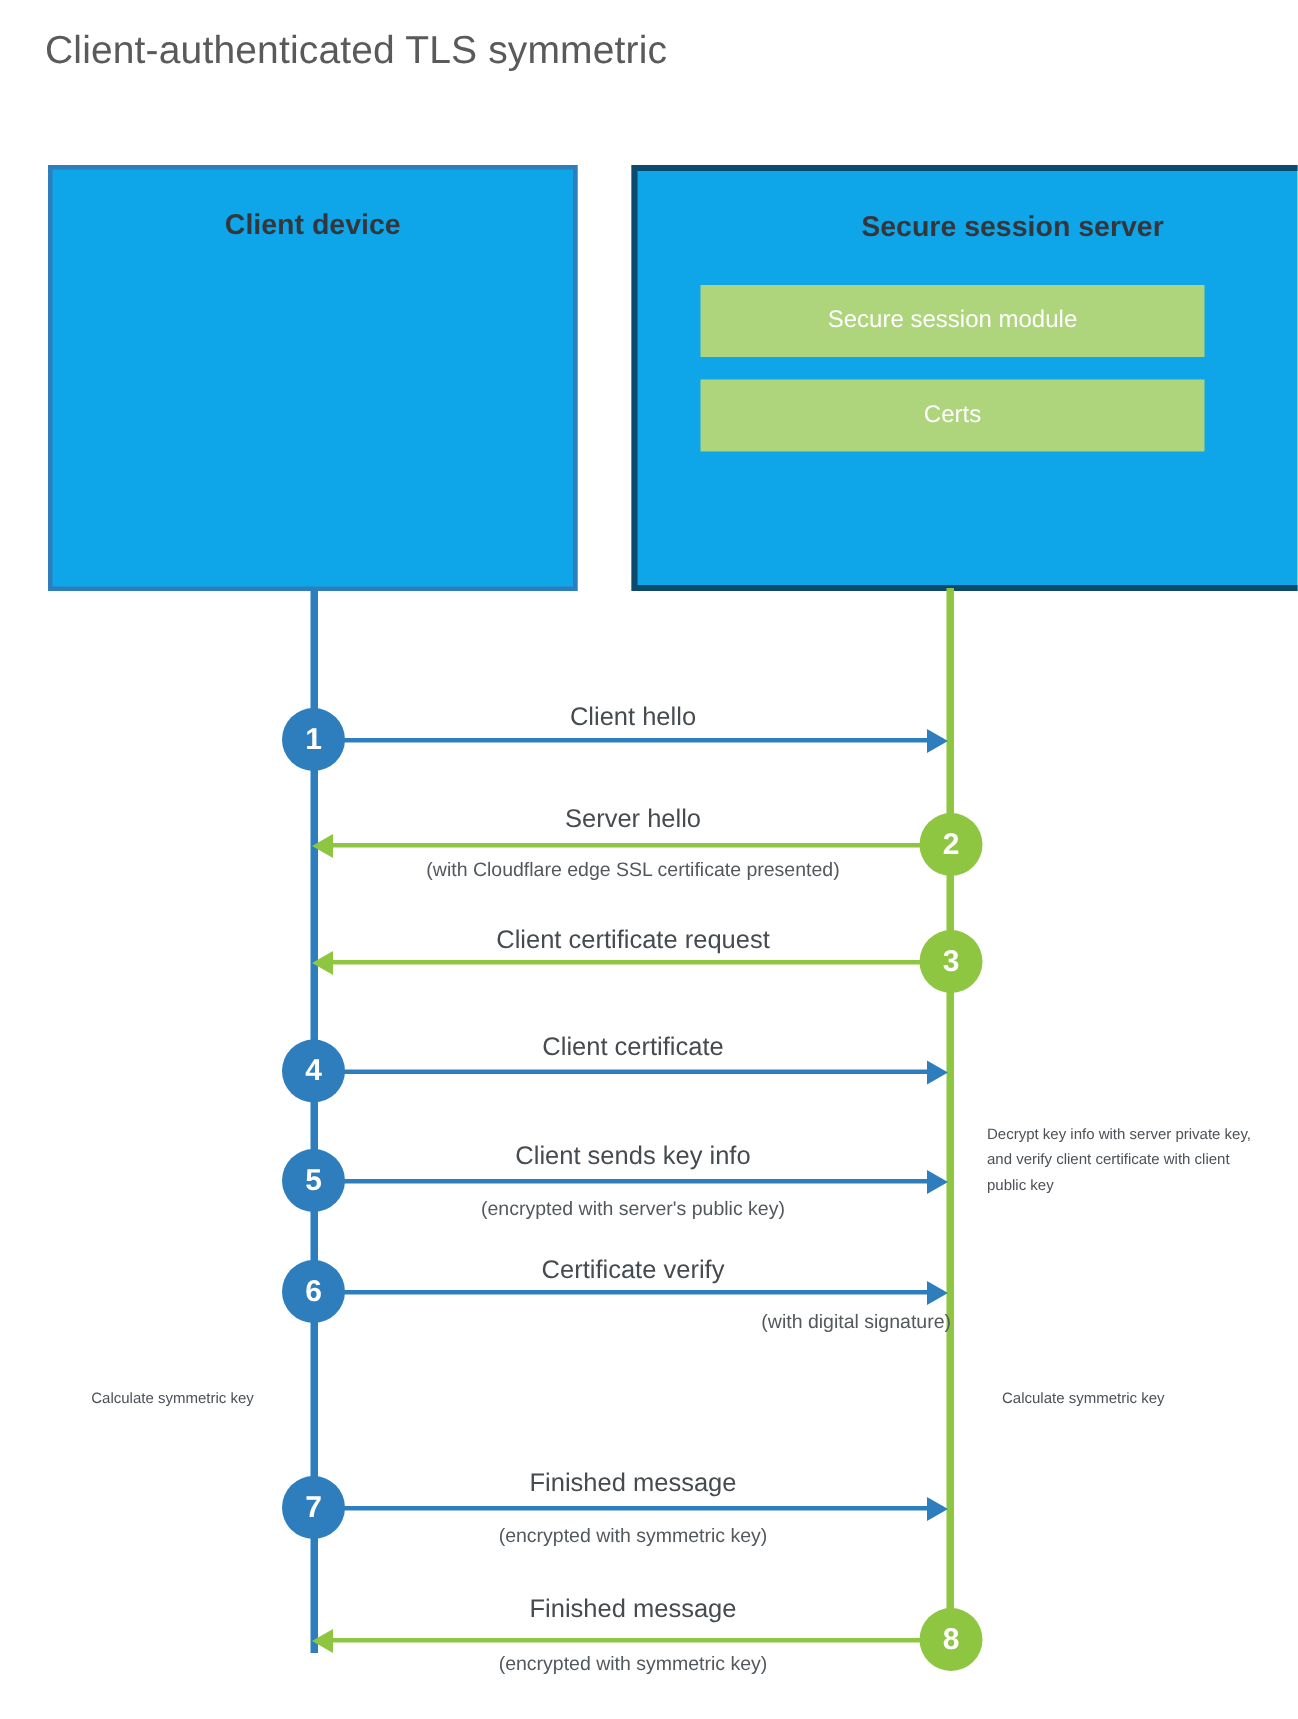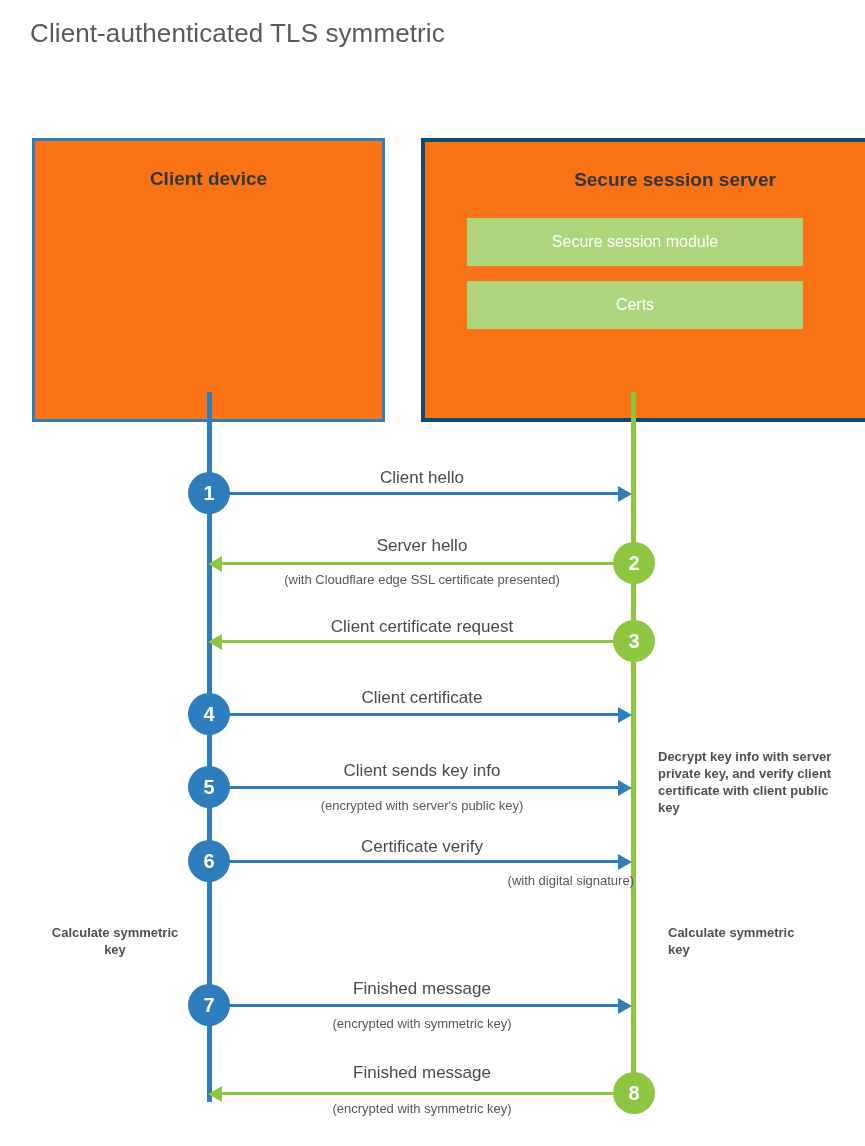--- a/index.html
+++ b/index.html
@@ -22,22 +22,21 @@
     font-size: 26px;
     font-weight: 400;
     color: #5a5a5a;
     letter-spacing: 0.1px;
     white-space: nowrap;
   }
 
   
   .party-box {
     position: absolute;
-    background: #f97316;
-    margin-top: 28px;
+    background: #0ea5e9;
   }
   #client-box {
     left: 32px; top: 110px;
     width: 353px; height: 284px;
     border: 3px solid #2e7ebd;
   }
   #server-box {
     left: 421px; top: 110px;
     width: 508px; height: 284px;
     border: 4px solid #0c4a6e;
@@ -143,24 +142,23 @@
     position: absolute;
     text-align: center;
     font-size: 13px;
     color: #53585d;
     white-space: nowrap;
   }
 
   
   .side-note {
     position: absolute;
-    font-size: 13px;
+    font-size: 10px;
     line-height: 17px;
     color: #4c5156;
-    font-weight: bold;
   }
   #note-decrypt { left: 658px; top: 748px; width: 190px; text-align: left; }
   #note-calc-client { left: 40px; top: 924px; width: 150px; text-align: center; }
   #note-calc-server { left: 668px; top: 924px; width: 150px; text-align: left; }
 </style>
 </head>
 <body>
 
 <div class="page-title">Client-authenticated TLS symmetric</div>
 

